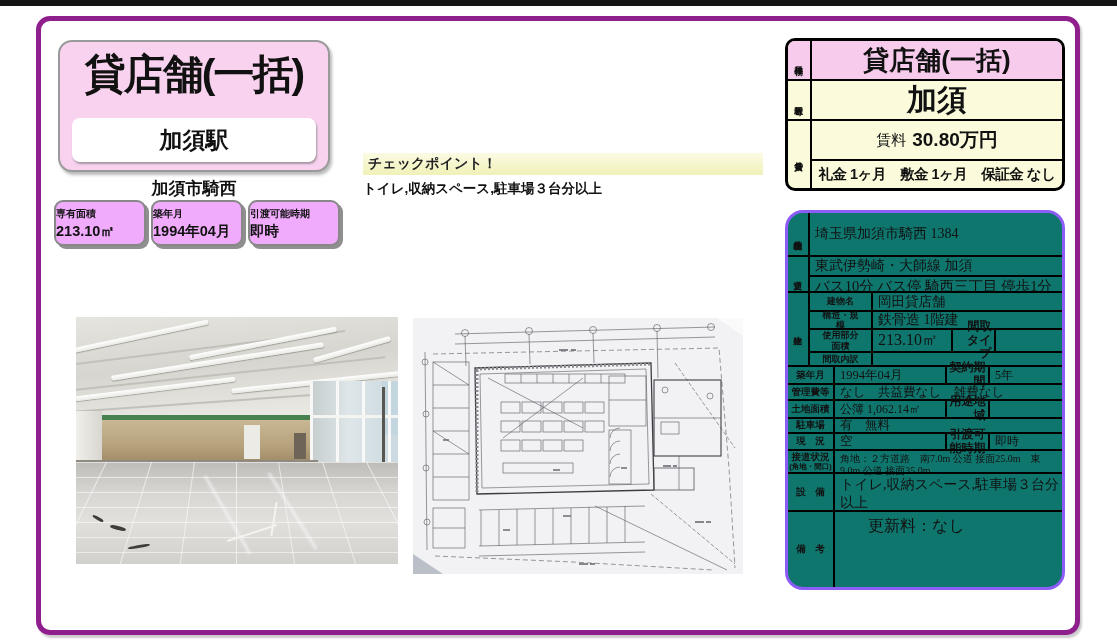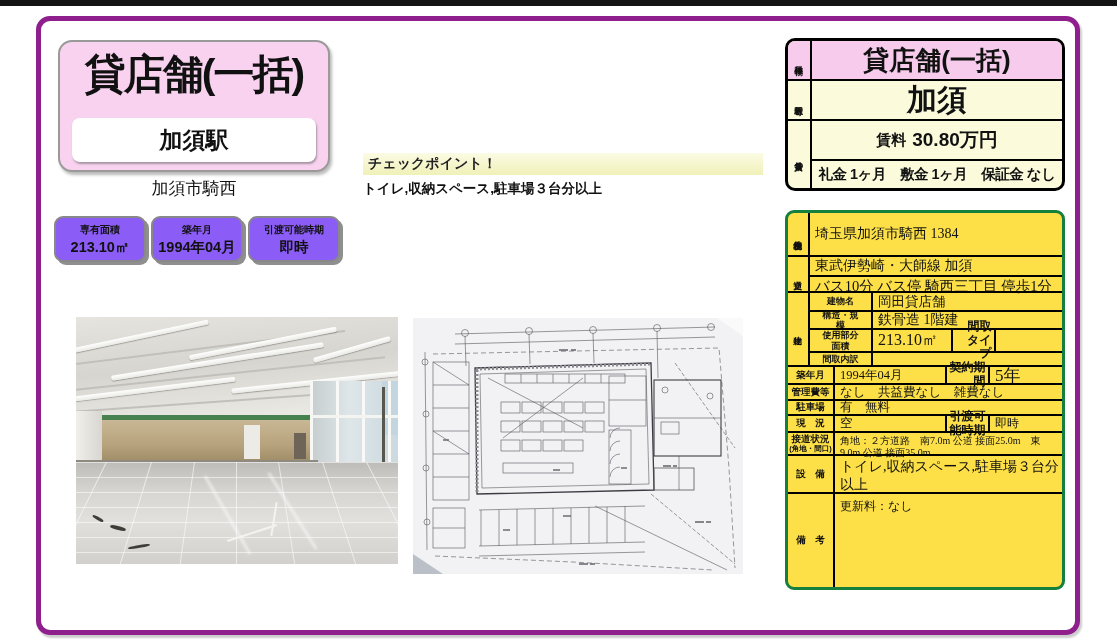--- a/index.html
+++ b/index.html
@@ -15,51 +15,51 @@
   
   #title-box { left:58px; top:40px; width:272px; height:132px; background:#F8D2EF;
                border:2px solid #9a9a9a; border-radius:14px;
                box-shadow:2px 3px 3px rgba(120,120,120,.5); }
   #title-main { width:100%; text-align:center; margin-top:5px; font-size:41px; font-weight:bold;
                 letter-spacing:-2px; white-space:nowrap; }
   #station-box { position:absolute; left:12px; right:12px; bottom:8px; height:44px; background:#fff;
                  border-radius:8px; box-shadow:1px 2px 2px rgba(100,100,100,.55);
                  display:flex; align-items:center; justify-content:center;
                  font-size:23px; font-weight:bold; }
-  #area-label { left:58px; top:177px; width:272px; text-align:center; font-size:17px; font-weight:normal; }
-
-  .badge { top:216px; width:92px; height:46px; background:#8b5cf6; border:2px solid #888;
-           border-radius:9px; box-shadow:3px 3px 0 #8f8f8f; text-align:center; }
+  #area-label { left:58px; top:177px; width:272px; text-align:center; font-size:17px; font-weight:bold; }
+
+  .badge { top:200px; width:92px; height:46px; background:#f0abfc; border:2px solid #888;
+           border-radius:9px; box-shadow:3px 3px 0 #8f8f8f; text-align:left; }
   .badge .bl { font-size:10px; font-weight:bold; margin-top:5px; }
   .badge .bv { font-size:14.5px; font-weight:bold; margin-top:1px; white-space:nowrap; }
 
   
   #cp-bar { left:363px; top:153px; width:400px; height:22px;
             background:linear-gradient(180deg,#FBFBE4,#F0F0B8);
             display:flex; align-items:center; padding-left:5px;
             font-size:14px; font-weight:bold; color:#222; }
   #cp-text { left:363px; top:180px; font-size:13.5px; font-weight:bold; }
 
   
   #t1 { left:785px; top:38px; width:280px; height:153px; background:#FBFBDC;
         border:3px solid #000; border-radius:10px; overflow:hidden;
         display:grid; grid-template-columns:24px 1fr; grid-template-rows:40px 40px 40px 1fr; }
   #t1 .cell { display:flex; align-items:center; justify-content:center; }
   #t1 .vl { border-right:2px solid #000; border-bottom:2px solid #000; }
   #t1 .vl span { writing-mode:vertical-rl; text-orientation:upright; font-size:8.5px; font-weight:bold; line-height:1; }
   #t1 .pink { background:#F6CBEC; }
   #t1 .bb { border-bottom:2px solid #000; }
   .t1-big { font-size:27px; font-weight:bold; letter-spacing:0; white-space:nowrap; }
-  .t1-rent-l { font-size:15px; font-weight:bold; margin-right:6px; }
+  .t1-rent-l { font-size:15px; font-weight:normal; margin-right:6px; }
   .t1-rent-v { font-size:19px; font-weight:bold; }
   .t1-terms { font-size:14.5px; font-weight:bold; letter-spacing:-0.5px; white-space:nowrap; }
 
   
-  #t2 { left:785px; top:210px; width:280px; height:380px; background:#fde047;
-        border:3px solid #15803d; border-radius:9px; overflow:hidden;
+  #t2 { left:785px; top:210px; width:280px; height:380px; background:#0f766e;
+        border:3px solid #8b5cf6; border-radius:18px; overflow:hidden;
         display:flex; flex-direction:column; font-size:13px; }
   #t2 .row { display:flex; border-top:2px solid #000; align-items:stretch; }
   #t2 .row:first-child { border-top:none; }
   .vcell { width:22px; min-width:22px; border-right:2px solid #000; display:flex;
            align-items:center; justify-content:center; }
   .vcell span { writing-mode:vertical-rl; text-orientation:upright; font-size:8.5px; font-weight:bold; line-height:1; }
   .slabel { width:63px; min-width:63px; border-right:2px solid #000; display:flex;
             align-items:center; justify-content:center; font-size:9px; font-weight:bold; text-align:center; }
   .slabel span { display:inline-block; max-width:44px; line-height:1.15; }
   .lcell { width:47px; min-width:47px; border-right:2px solid #000; display:flex; flex-direction:column;
@@ -214,27 +214,37 @@
     </div>
   </div>
   <div class="row" style="height:18px;">
     <div class="lcell">
         <span>築年月</span>
       </div>
     <div class="val vfix" style="width:110px; font-size:12.5px;">1994年04月</div>
     <div class="rlabel">
         <span>契約期間</span>
       </div>
-    <div class="val" style="font-size:17px;">5年</div>
+    <div class="val" style="font-size:12px;">5年</div>
   </div>
   <div class="row" style="height:16px;">
     <div class="lcell">
         <span>管理費等</span>
       </div>
     <div class="val" style="font-size:12.5px;">なし　共益費なし　雑費なし</div>
+  </div>
+  <div class="row" style="height:18px;">
+    <div class="lcell">
+        <span>土地面積</span>
+      </div>
+    <div class="val vfix" style="width:110px; font-size:12px;">公簿 1,062.14㎡</div>
+    <div class="rlabel">
+        <span>用途地域</span>
+      </div>
+    <div class="val"></div>
   </div>
   <div class="row" style="height:15px;">
     <div class="lcell">
         <span>駐車場</span>
       </div>
     <div class="val" style="font-size:12.5px;">有　無料</div>
   </div>
   <div class="row" style="height:17px;">
     <div class="lcell">
         <span>現　況</span>
@@ -255,21 +265,21 @@
   <div class="row" style="height:38px;">
     <div class="lcell">
         <span>設　備</span>
       </div>
     <div class="val top-align" style="font-size:14px;">トイレ,収納スペース,駐車場３台分以上</div>
   </div>
   <div class="row" style="flex:1;">
     <div class="lcell">
         <span>備　考</span>
       </div>
-    <div class="val top-align" style="font-size:12px; padding-top:4px;">更新料：なし</div>
+    <div class="val top-align" style="font-size:16px; padding-top:4px;margin-left:28px;">更新料：なし</div>
   </div>
 </div>
 
 <div class="abs" id="photo">
   <div class="ph-ceiling">
     <div class="beam" style="left:-10px; top:30px; width:280px; transform:rotate(-7deg);"></div>
     <div class="beam" style="left:-10px; top:56px; width:320px; transform:rotate(-6deg);"></div>
     <div class="beam" style="left:0px; top:82px; width:330px; transform:rotate(-4deg);"></div>
     <div class="tube" style="left:-16px; top:18px; width:150px; transform:rotate(-12deg);"></div>
     <div class="tube" style="left:34px; top:42px; width:215px; transform:rotate(-9deg);"></div>

